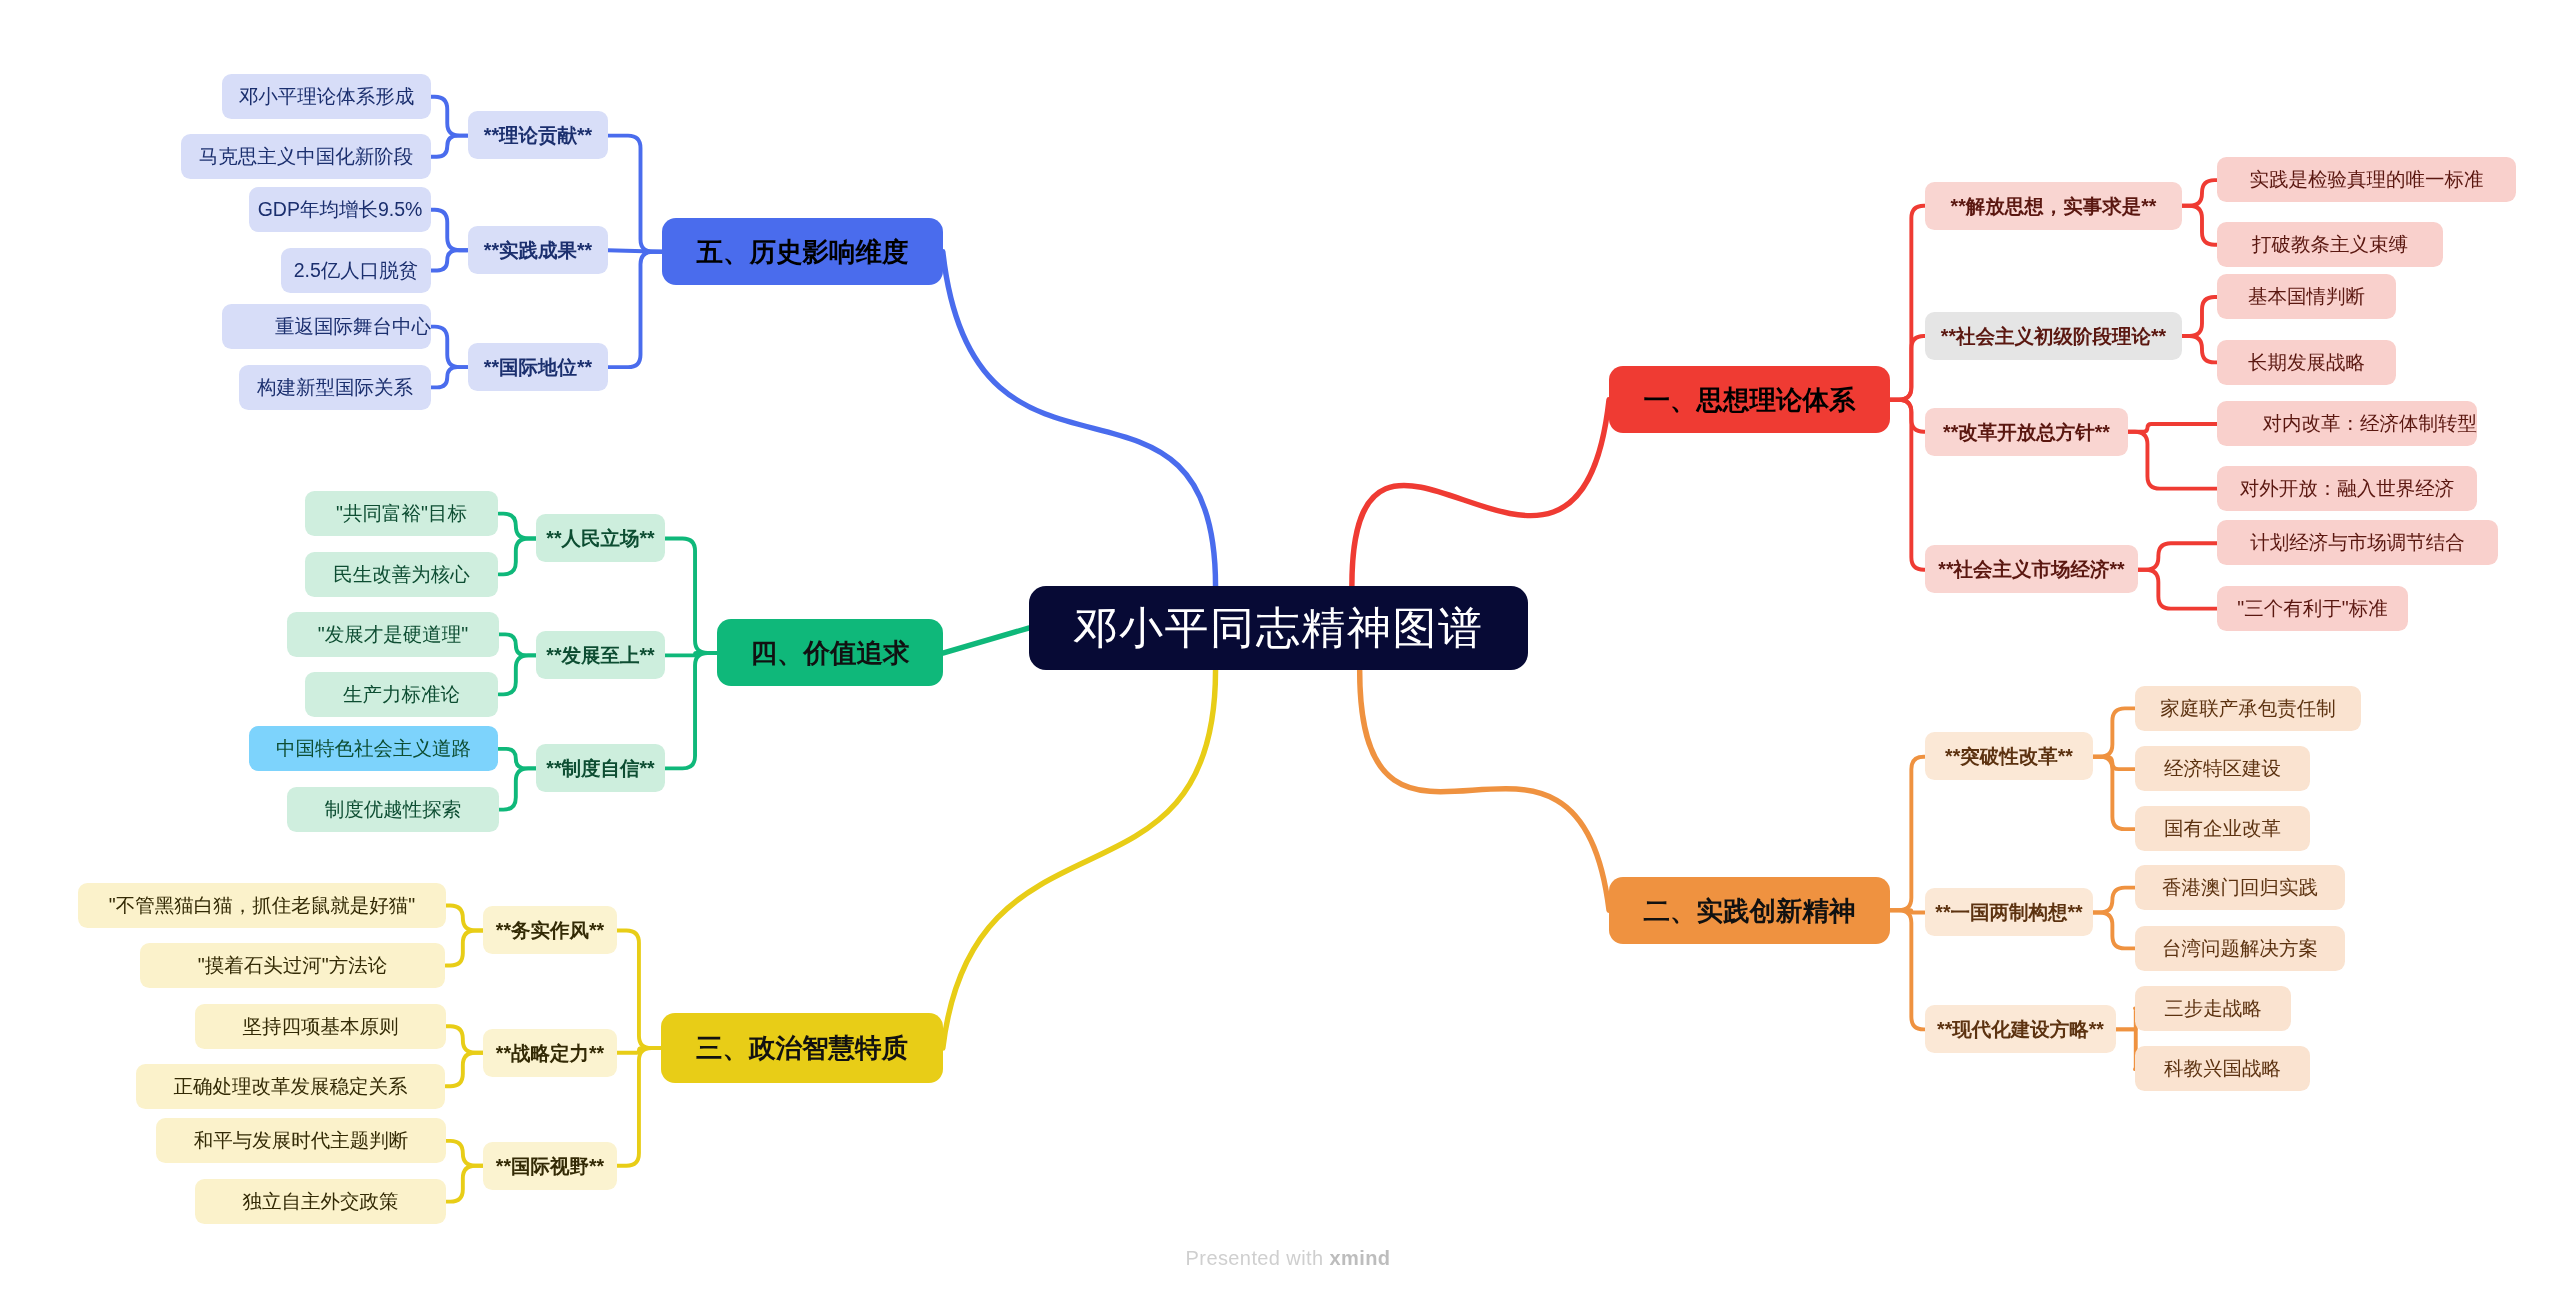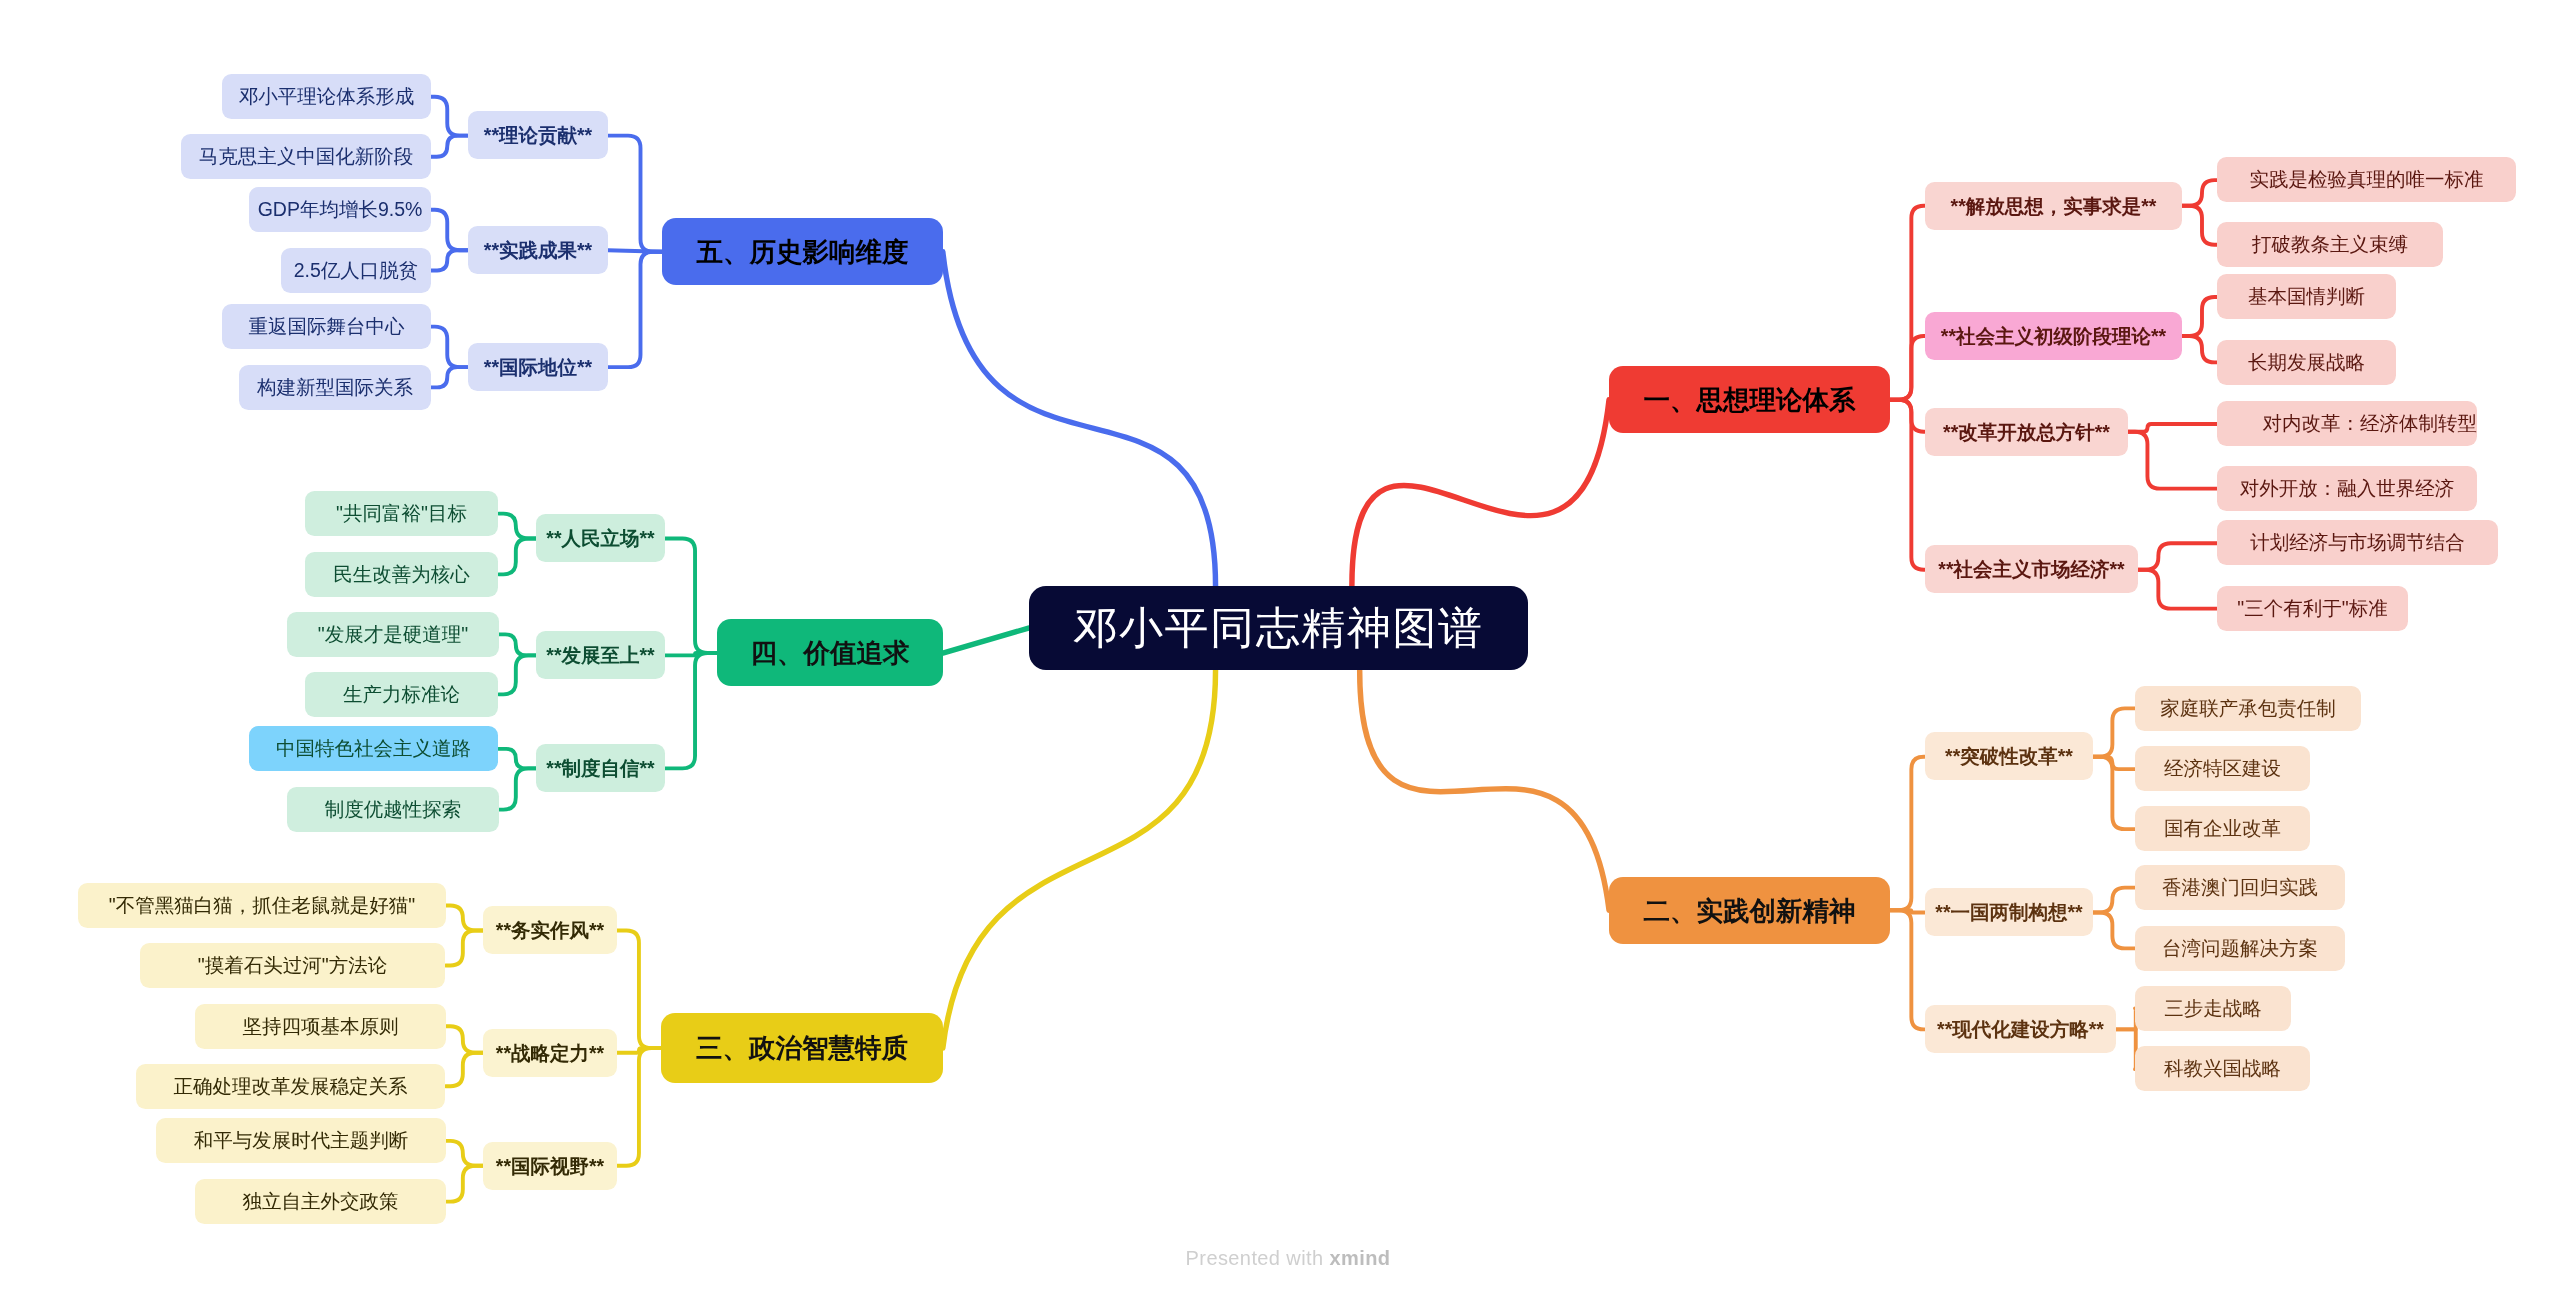--- a/index.html
+++ b/index.html
@@ -94,21 +94,21 @@
       </div>
       <div class="node sub c1" style="background: rgb(249, 213, 209); left: 1925px; top: 182px; width: 257px; height: 48px;">
         <span>**解放思想，实事求是**</span>
       </div>
       <div class="node leaf c1" style="background: rgb(249, 208, 204); left: 2217px; top: 157px; width: 299px; height: 45px;">
         <span>实践是检验真理的唯一标准</span>
       </div>
       <div class="node leaf c1" style="background: rgb(249, 208, 204); left: 2217px; top: 222px; width: 226px; height: 45px;">
         <span>打破教条主义束缚</span>
       </div>
-      <div class="node sub c1" style="background: #f9a8d4; left: 1925px; top: 312px; width: 257px; height: 48px;">
+      <div class="node sub c1" style="background: #e5e5e5; left: 1925px; top: 312px; width: 257px; height: 48px;">
         <span>**社会主义初级阶段理论**</span>
       </div>
       <div class="node leaf c1" style="background: rgb(249, 208, 204); left: 2217px; top: 274px; width: 179px; height: 45px;">
         <span>基本国情判断</span>
       </div>
       <div class="node leaf c1" style="background: rgb(249, 208, 204); left: 2217px; top: 340px; width: 179px; height: 45px;">
         <span>长期发展战略</span>
       </div>
       <div class="node sub c1" style="background: rgb(249, 213, 209); left: 1925px; top: 408px; width: 203px; height: 48px;">
         <span>**改革开放总方针**</span>
@@ -238,21 +238,21 @@
       </div>
       <div class="node leaf c5" style="background: rgb(215, 221, 248); left: 249px; top: 187px; width: 182px; height: 45px;">
         <span>GDP年均增长9.5%</span>
       </div>
       <div class="node leaf c5" style="background: rgb(215, 221, 248); left: 281px; top: 248px; width: 150px; height: 45px;">
         <span>2.5亿人口脱贫</span>
       </div>
       <div class="node sub c5" style="background: rgb(216, 222, 248); left: 468px; top: 343px; width: 140px; height: 48px;">
         <span>**国际地位**</span>
       </div>
-      <div class="node leaf c5" style="background: rgb(215, 221, 248); left: 222px; top: 304px; width: 209px; height: 45px;">
+      <div class="node leaf c5" style="background: rgb(215, 221, 248); left: 222px; top: 304px; width: 209px; height: 45px; justify-content: flex-end;">
         <span>重返国际舞台中心</span>
       </div>
       <div class="node leaf c5" style="background: rgb(215, 221, 248); left: 239px; top: 365px; width: 192px; height: 45px;">
         <span>构建新型国际关系</span>
       </div>
     </div>
 
   <div id="footer">
     <span>Presented with </span><b>xmind</b>
   </div>

